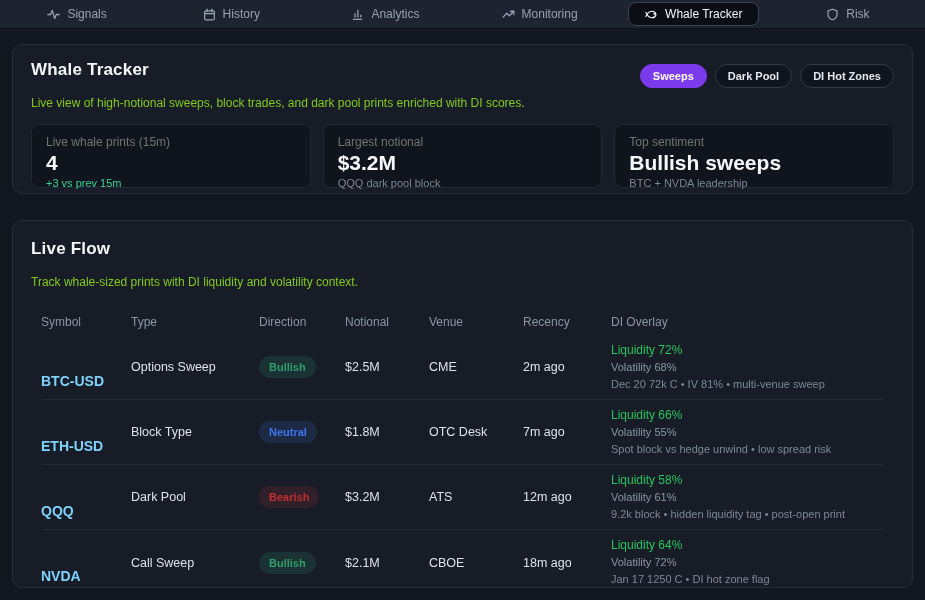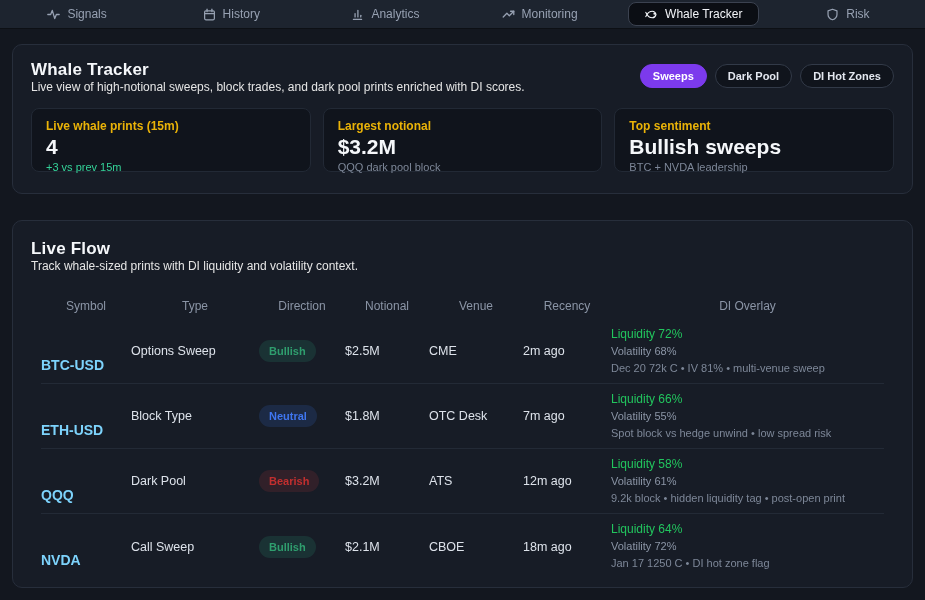--- a/index.html
+++ b/index.html
@@ -51,21 +51,21 @@
     right: 12px;
     background: #171c26;
     border: 1px solid #272e3b;
     border-radius: 10px;
   }
   #tracker-panel { top: 44px; height: 150px; padding: 15px 18px; }
   #flow-panel { top: 220px; bottom: 12px; padding: 18px 18px; }
 
   .panel-head { display: flex; justify-content: space-between; align-items: flex-start; }
   .panel-title { font-size: 17px; font-weight: bold; color: #f5f7fa; letter-spacing: .2px; }
-  .panel-sub { font-size: 12px; color: #e5e5e5; margin-top: 0; }
+  .panel-sub { font-size: 12px; color: #84cc16; margin-top: 16px; }
 
   
   .filters { display: flex; gap: 8px; margin-top: 4px; }
   .filter-pill {
     font-size: 11px;
     padding: 5px 12px;
     border-radius: 999px;
     border: 1px solid #323a48;
     background: #10141c;
     color: #e3e7ef;
@@ -82,33 +82,33 @@
   
   .stats-row { display: flex; gap: 12px; margin-top: 14px; }
   .stat-card {
     flex: 1;
     background: #10141c;
     border: 1px solid #222935;
     border-radius: 8px;
     padding: 10px 14px;
     height: 64px;
   }
-  .stat-label { font-size: 12px; color: #eab308; font-weight: bold; }
+  .stat-label { font-size: 12px; color: #737373; }
   .stat-value { font-size: 21px; font-weight: bold; color: #f5f7fa; margin-top: 2px; line-height: 1.15; }
   .stat-sub { font-size: 11px; margin-top: 2px; color: #7d8798; }
   .stat-sub.green { color: #34d399; }
 
   
   .flow-table { margin-top: 20px; padding: 0 10px; }
   .t-grid {
     display: grid;
     grid-template-columns: 90px 128px 86px 84px 94px 88px 1fr;
     align-items: center;
   }
-  .t-head { height: 26px; text-align: center; }
+  .t-head { height: 26px; }
   .t-head .th { font-size: 12px; color: #8b95a6; }
   .t-row { height: 65px; border-bottom: 1px solid #232a36; }
   .t-row:last-child { border-bottom: none; }
   .cell-symbol { font-size: 14px; font-weight: bold; color: #7dd3fc; margin-top: 27px; }
   .cell-plain { font-size: 12.5px; color: #dde2ea; }
   .badge {
     display: inline-block;
     font-size: 11px;
     font-weight: bold;
     padding: 5px 10px;

